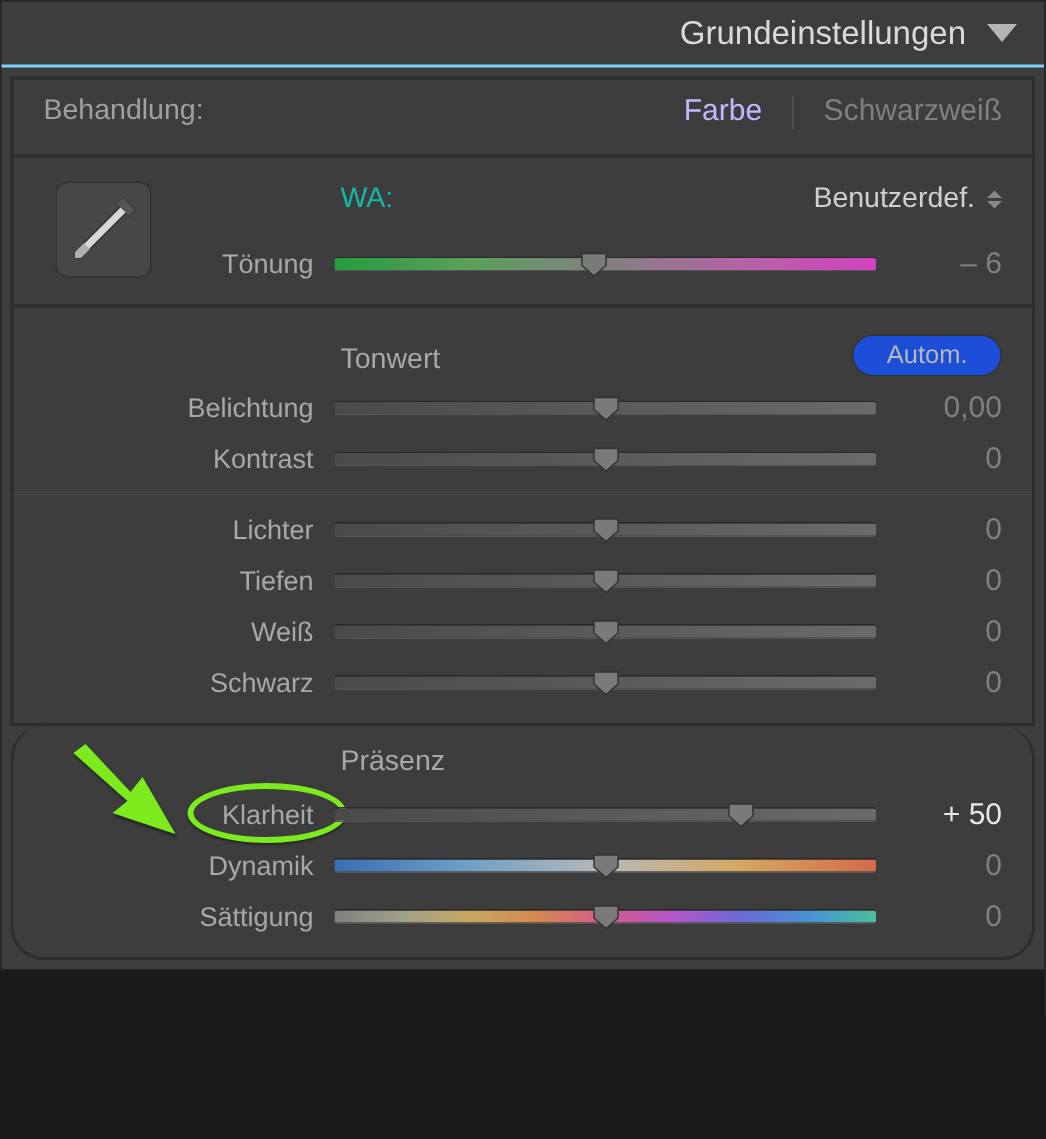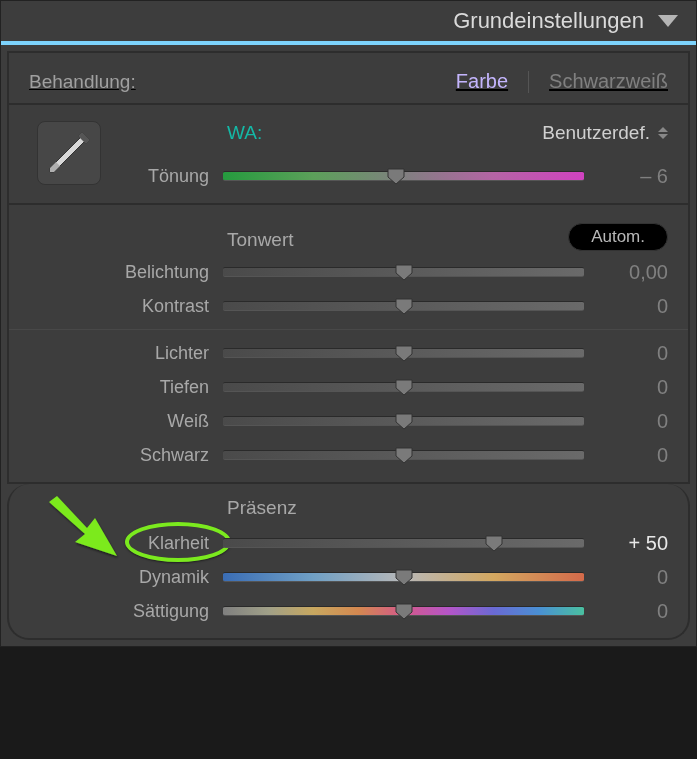--- a/index.html
+++ b/index.html
@@ -13,21 +13,21 @@
     background: #3d3d3d;
     border: 1px solid #222;
     width: 697px;
   }
   .panel-header {
     height: 44px;
     display: flex;
     align-items: center;
     justify-content: flex-end;
     padding: 0 18px;
-    border-bottom: 4px solid #7dd3fc;
+    border-bottom: 2px solid #7dd3fc;
     gap: 14px;
   }
   .panel-title {
     color: #dadada;
     font-size: 22px;
     font-weight: 400;
   }
   .disclosure {
     width: 0; height: 0;
     border-left: 10px solid transparent;
@@ -36,23 +36,22 @@
   }
   .section {
     border: 2px solid #2d2d2d;
     border-top: none;
     padding: 10px 20px;
   }
   .section.first { border-top: 2px solid #2d2d2d; margin-top: 6px; margin-left:6px; margin-right:6px;}
   .section.mid { margin-left:6px; margin-right:6px; }
   .treatment-row {
     display: flex;
-    align-items: flex-end;
+    align-items: flex-start;
     height: 30px;
-    text-decoration: underline;
   }
   .treatment-label {
     color: #a0a0a0;
     font-size: 19px;
     flex: 1;
   }
   .treatment-options {
     display: flex;
     align-items: center;
     gap: 20px;
@@ -152,21 +151,21 @@
   }
   .tone-header {
     display:flex;
     align-items:flex-end;
     margin-left: 198px;
     height: 36px;
     margin-bottom: 4px;
   }
   .tone-title { color:#a8a8a8; font-size:19px; flex:1; }
   .auto-btn {
-    background: #000000;
+    background: #1d4ed8;
     border:1px solid #333;
     border-radius: 14px;
     color: #b8b8b8;
     font-size: 17px;
     padding: 3px 22px;
   }
   .section-sep {
     height: 1px;
     background: #2a2a2a;
     margin: 6px -20px;

